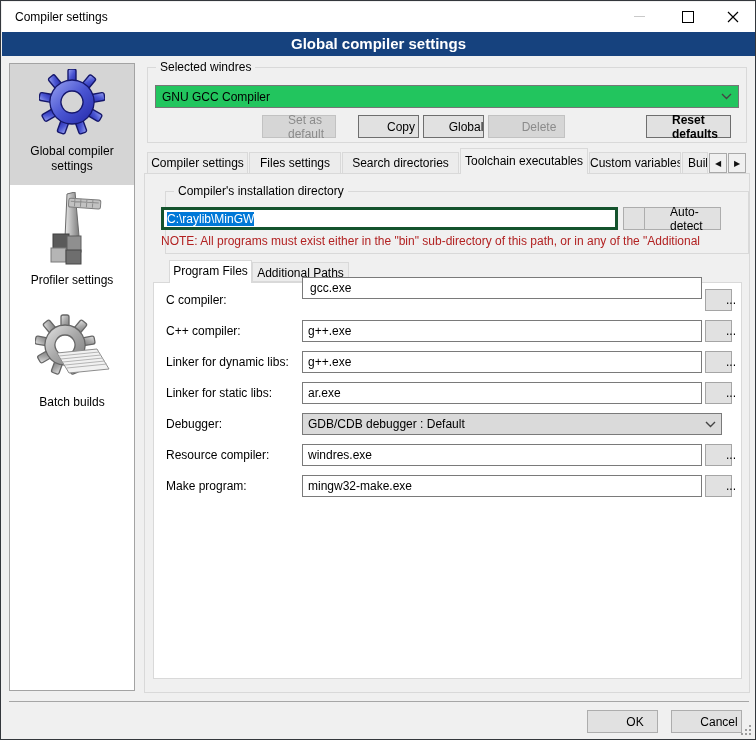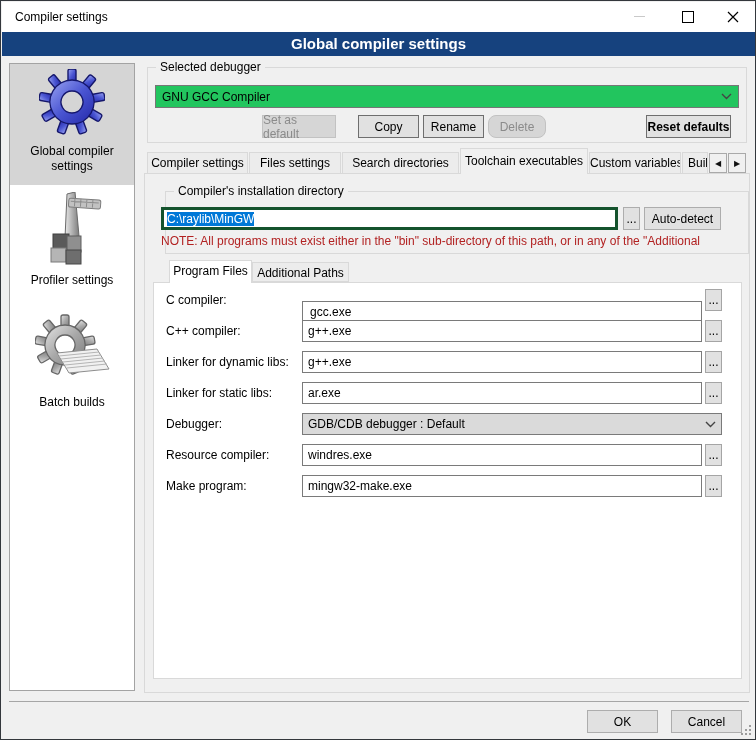--- a/index.html
+++ b/index.html
@@ -23,21 +23,21 @@
 
   
   .group{border:1px solid #d9d9d9;}
   .group-label{position:absolute;top:-8px;left:8px;background:#f0f0f0;padding:0 4px;white-space:nowrap;}
 
   
   .combo{background:#22c55e;border:1px solid #767676;display:flex;align-items:center;padding:0 6px;}
   .combo .chev{margin-left:auto;}
 
   
-  .btn{background:#e1e1e1;border:1px solid #6e6e6e;display:flex;align-items:center;justify-content:center;cursor:default;}
+  .btn{background:#e1e1e1;border:1px solid #6e6e6e;display:flex;align-items:center;justify-content:center;cursor:default;padding-left:25px;}
   .btn.lightb{border-color:#adadad;}
   .btn.disabled{background:#d6d6d6;border-color:#c2c2c2;color:#8b8b8b;}
 
   
   .tab{top:151px;height:21px;background:#ececec;border:1px solid #d9d9d9;border-bottom:none;line-height:20px;text-align:center;white-space:nowrap;overflow:hidden;}
   .tab.active{top:147px;height:26px;background:#f0f0f0;line-height:24px;z-index:3;}
   .page{left:143px;top:172px;width:606px;height:520px;background:#f0f0f0;border:1px solid #d9d9d9;z-index:1;}
   .tabarrow{top:152px;width:18px;height:20px;background:#f0f0f0;border:1px solid #a9a9a9;display:flex;align-items:center;justify-content:center;font-size:8px;color:#111;}
 
   
@@ -149,32 +149,32 @@
       </g>
       <g>
         <polygon points="22,42 62,38 74,58 34,62" fill="#f1f1f1" stroke="#8d8d8d"></polygon>
         <path d="M24 45 l40 -4 M26 48 l40 -4 M28 51 l40 -4 M30 54 l40 -4 M32 57 l40 -4" stroke="#b5b5b5" stroke-width="1" fill="none"></path>
       </g>
     </svg>
     <div class="abs side-label" style="top:86px;">Batch builds</div>
   </div>
 
   <div class="abs group" style="left:146px;top:66px;width:600px;height:76px;">
-    <span class="group-label">Selected debugger</span>
+    <span class="group-label">Selected windres</span>
   </div>
   <div class="abs combo" style="left:154px;top:84px;width:584px;height:23px;">
     <span>GNU GCC Compiler</span>
     <svg class="chev" width="11" height="7" viewBox="0 0 11 7">
       <polyline points="1,1 5.5,5.5 10,1" stroke="#444" stroke-width="1.4" fill="none"></polyline>
     </svg>
   </div>
   <div class="abs btn disabled" style="left:261px;top:114px;width:74px;height:23px;">Set as default</div>
   <div class="abs btn" style="left:357px;top:114px;width:61px;height:23px;">Copy</div>
-  <div class="abs btn" style="left:422px;top:114px;width:61px;height:23px;">Rename</div>
-  <div class="abs btn disabled" style="left:487px;top:114px;width:58px;height:23px;border-radius:8px;">Delete</div>
+  <div class="abs btn" style="left:422px;top:114px;width:61px;height:23px;">Global</div>
+  <div class="abs btn disabled" style="left:487px;top:114px;width:77px;height:23px;">Delete</div>
   <div class="abs btn" style="left:645px;top:114px;width:85px;height:23px;font-weight:bold;">Reset defaults</div>
 
   <div class="abs tab" style="left:146px;width:101px;">Compiler settings</div>
   <div class="abs tab" style="left:248px;width:92px;">Files settings</div>
   <div class="abs tab" style="left:341px;width:117px;">Search directories</div>
   <div class="abs tab active" style="left:459px;width:128px;">Toolchain executables</div>
   <div class="abs tab" style="left:588px;width:92px;">Custom variables</div>
   <div class="abs tab" style="left:681px;width:26px;text-align:left;padding-left:5px;">Build</div>
   <div class="abs tabarrow" style="left:708px;">
     <span>◀</span>
@@ -193,21 +193,21 @@
   </div>
   <div class="abs btn lightb" style="left:622px;top:206px;width:17px;height:23px;z-index:2;">...</div>
   <div class="abs btn lightb" style="left:643px;top:206px;width:77px;height:23px;z-index:2;">Auto-detect</div>
   <div class="abs note" style="left:160px;top:233px;width:575px;z-index:2;">NOTE: All programs must exist either in the "bin" sub-directory of this path, or in any of the "Additional</div>
 
   <div class="abs subtab active" style="left:160px;top:259px;width:83px;z-index:4;">Program Files</div>
   <div class="abs subtab" style="left:243px;top:261px;width:97px;height:20px;z-index:2;">Additional Paths</div>
   <div class="abs subpage"></div>
 
   <div class="abs field-label" style="top:288px;z-index:2;">C compiler:</div>
-  <div class="abs field-input" style="top:300px;z-index:2;padding-left:7px;">gcc.exe</div>
+  <div class="abs field-input" style="top:276px;z-index:2;padding-left:7px;">gcc.exe</div>
   <div class="abs btn dots-btn" style="left:704px;top:288px;z-index:2;">...</div>
 
   <div class="abs field-label" style="top:319px;z-index:2;">C++ compiler:</div>
   <div class="abs field-input" style="top:319px;z-index:2;">g++.exe</div>
   <div class="abs btn dots-btn" style="left:704px;top:319px;z-index:2;">...</div>
 
   <div class="abs field-label" style="top:350px;z-index:2;">Linker for dynamic libs:</div>
   <div class="abs field-input" style="top:350px;z-index:2;">g++.exe</div>
   <div class="abs btn dots-btn" style="left:704px;top:350px;z-index:2;">...</div>
 

